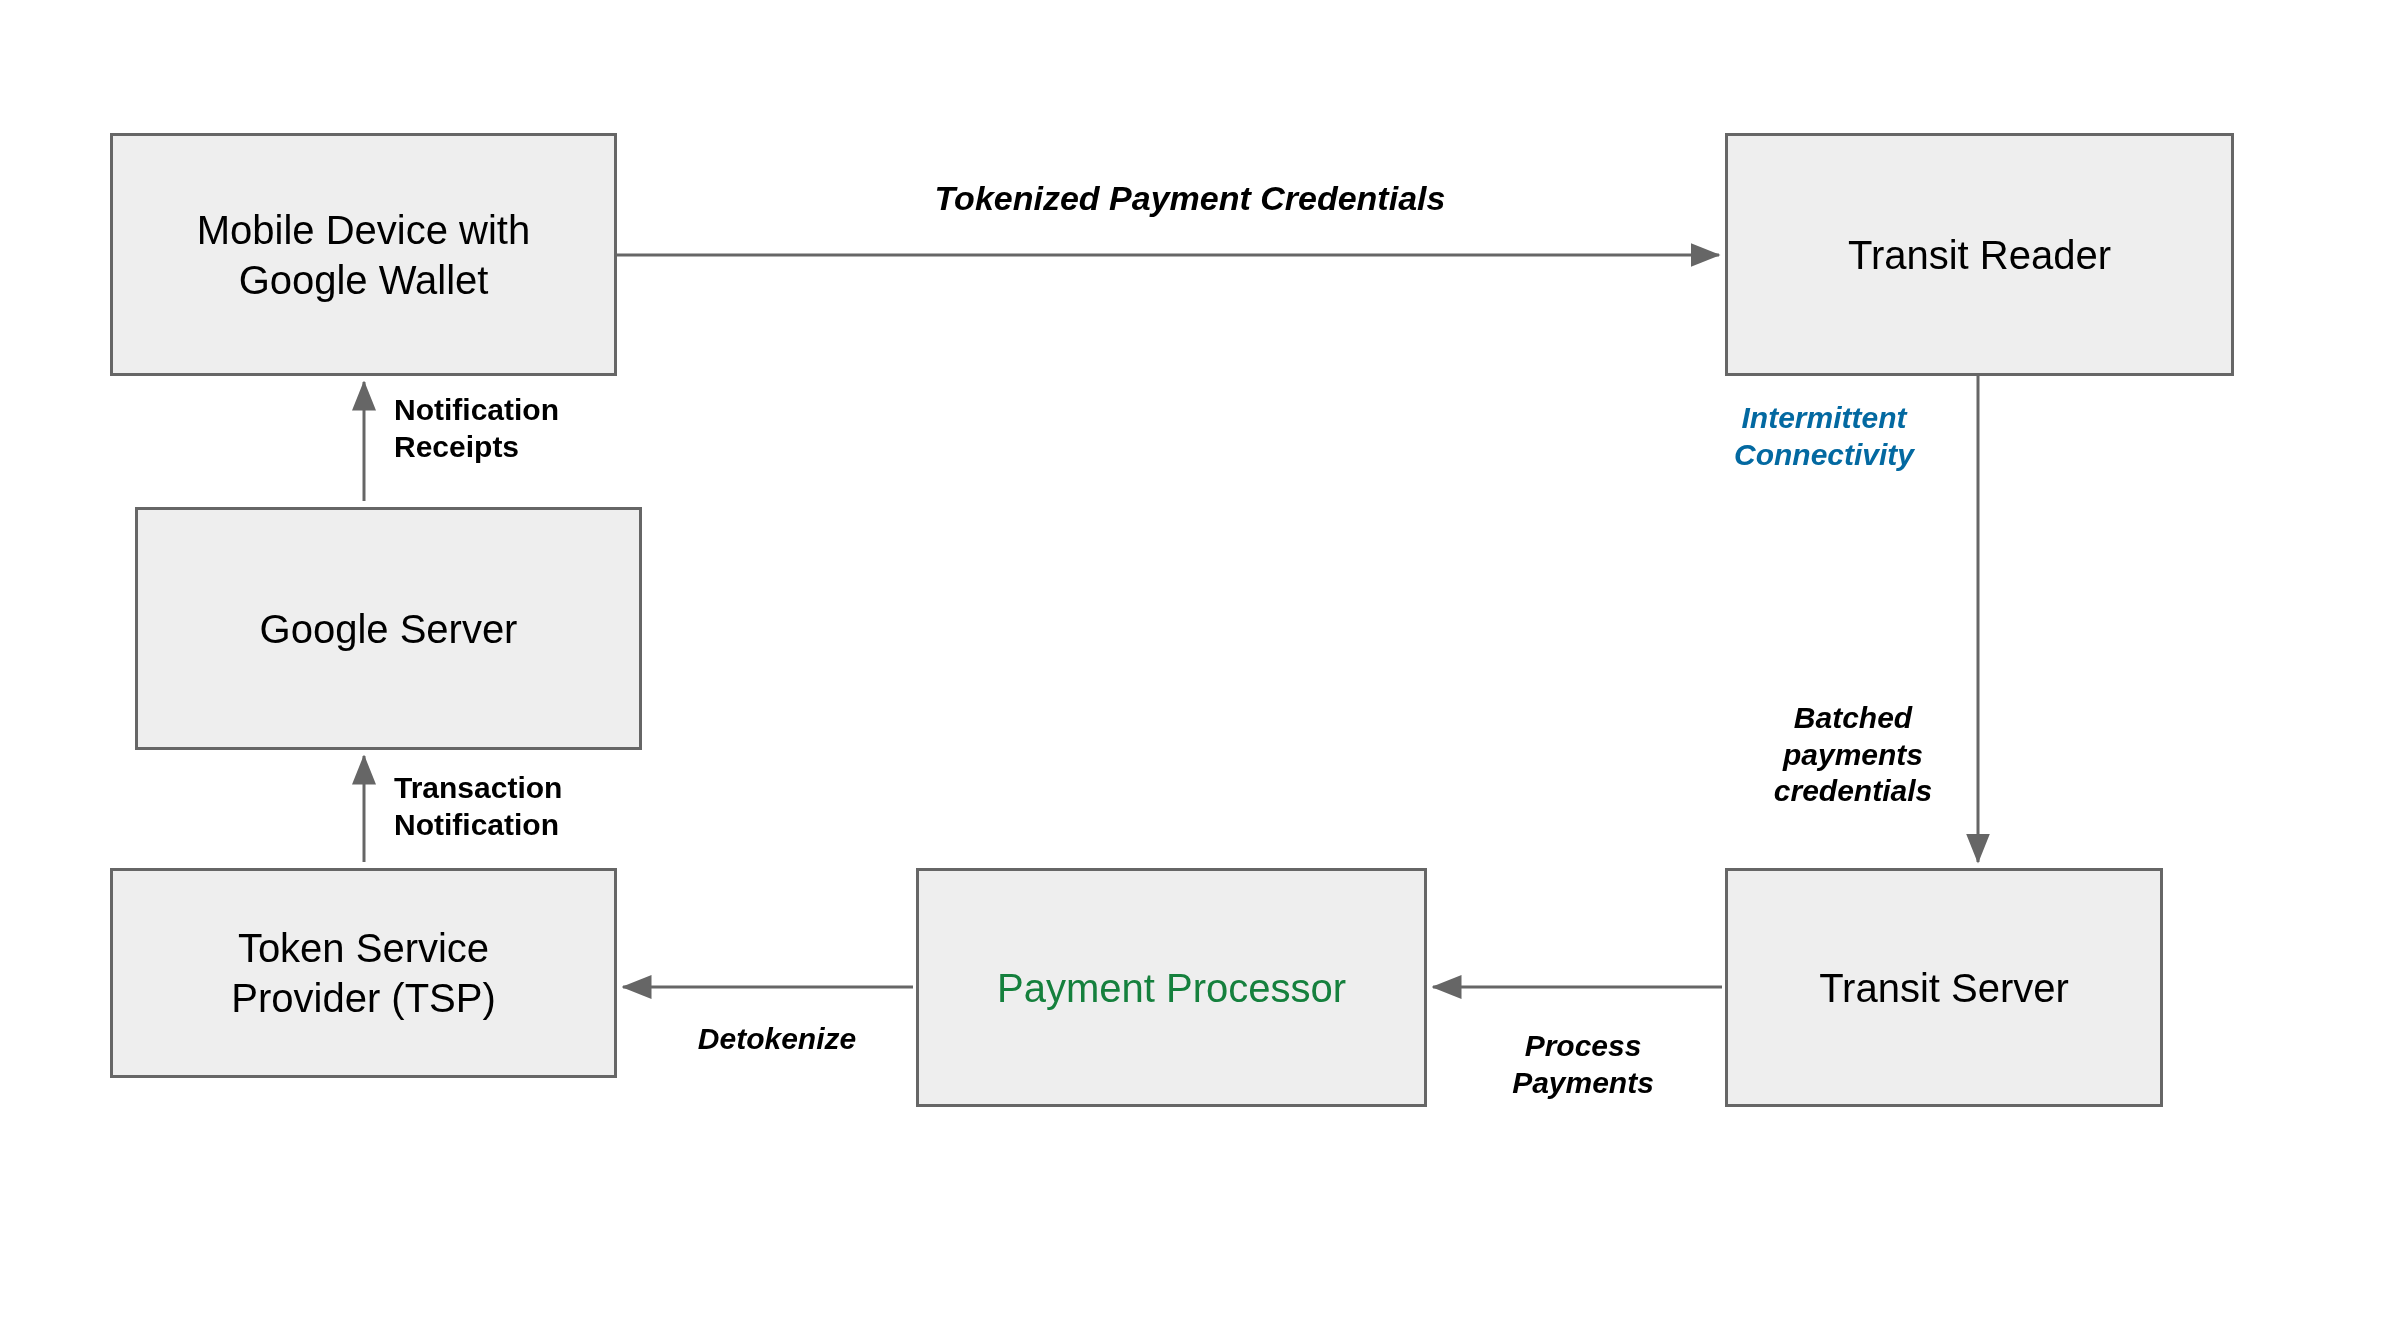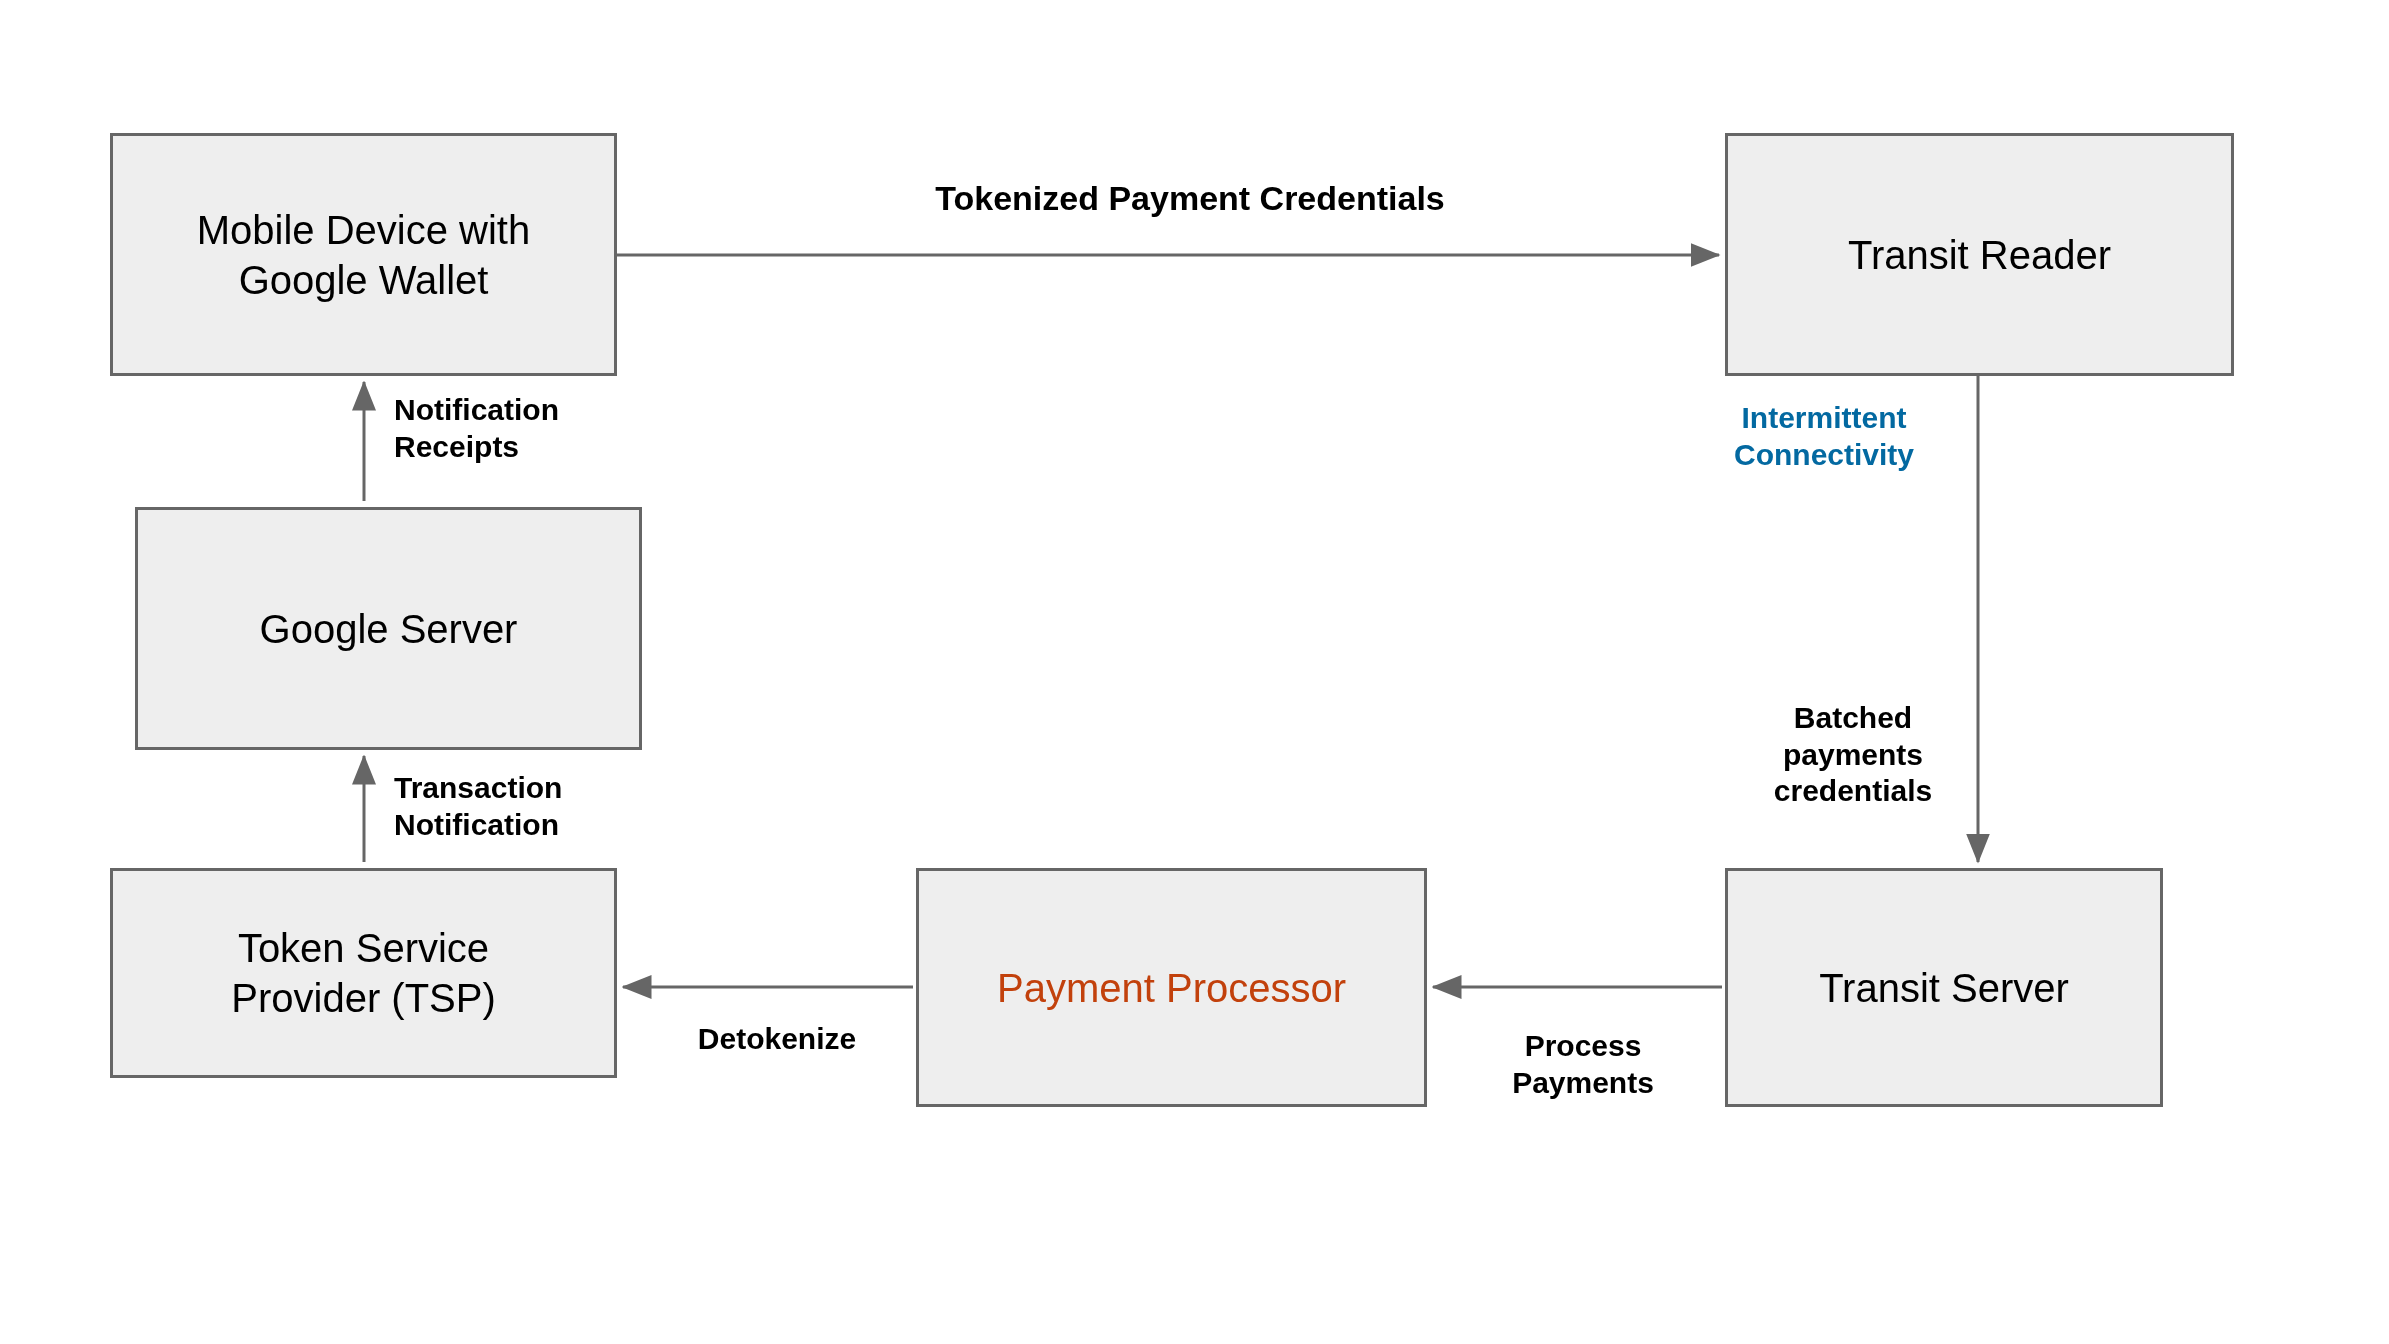--- a/index.html
+++ b/index.html
@@ -43,21 +43,21 @@
     font-weight: bold;
     color: #000000;
     line-height: 1.22;
     white-space: pre-line;
     background: transparent;
   }
   .edge-label.lbl-big {
     font-size: 34px;
   }
   .edge-label.align-left { text-align: left; }
-  .edge-label.align-center { text-align: center; }
+  .edge-label.align-center { text-align: center; font-style: italic; }
   svg.edges {
     position: absolute;
     left: 0;
     top: 0;
     width: 2389px;
     height: 1344px;
     overflow: visible;
     pointer-events: none;
   }
 </style>
@@ -89,21 +89,21 @@
         <div class="node-label" style="color: rgb(0, 0, 0);">Transit Reader</div>
       </div>
       <div class="node" style="left: 110px; top: 507px; width: 507px; height: 243px; background: rgb(238, 238, 238); border-color: rgb(102, 102, 102); margin-left: 25px;">
         <div class="node-label" style="color: rgb(0, 0, 0);">Google Server</div>
       </div>
       <div class="node" style="left: 110px; top: 868px; width: 507px; height: 210px; background: rgb(238, 238, 238); border-color: rgb(102, 102, 102);">
         <div class="node-label" style="color: rgb(0, 0, 0);">Token Service
 Provider (TSP)</div>
       </div>
       <div class="node" style="left: 916px; top: 868px; width: 511px; height: 239px; background: rgb(238, 238, 238); border-color: rgb(102, 102, 102);">
-        <div class="node-label" style="color: #c2410c;">Payment Processor</div>
+        <div class="node-label" style="color: #15803d;">Payment Processor</div>
       </div>
       <div class="node" style="left: 1725px; top: 868px; width: 438px; height: 239px; background: rgb(238, 238, 238); border-color: rgb(102, 102, 102);">
         <div class="node-label" style="color: rgb(0, 0, 0);">Transit Server</div>
       </div>
     </div>
   <div id="label-layer">
       <div class="edge-label align-center lbl-big" style="left: 840px; top: 178px; width: 700px; color: rgb(0, 0, 0);">Tokenized Payment Credentials</div>
       <div class="edge-label align-center" style="left: 1700px; top: 400px; width: 248px; color: #0369a1;">Intermittent
 Connectivity</div>
       <div class="edge-label align-center" style="left: 1760px; top: 700px; width: 186px; color: rgb(0, 0, 0);">Batched

